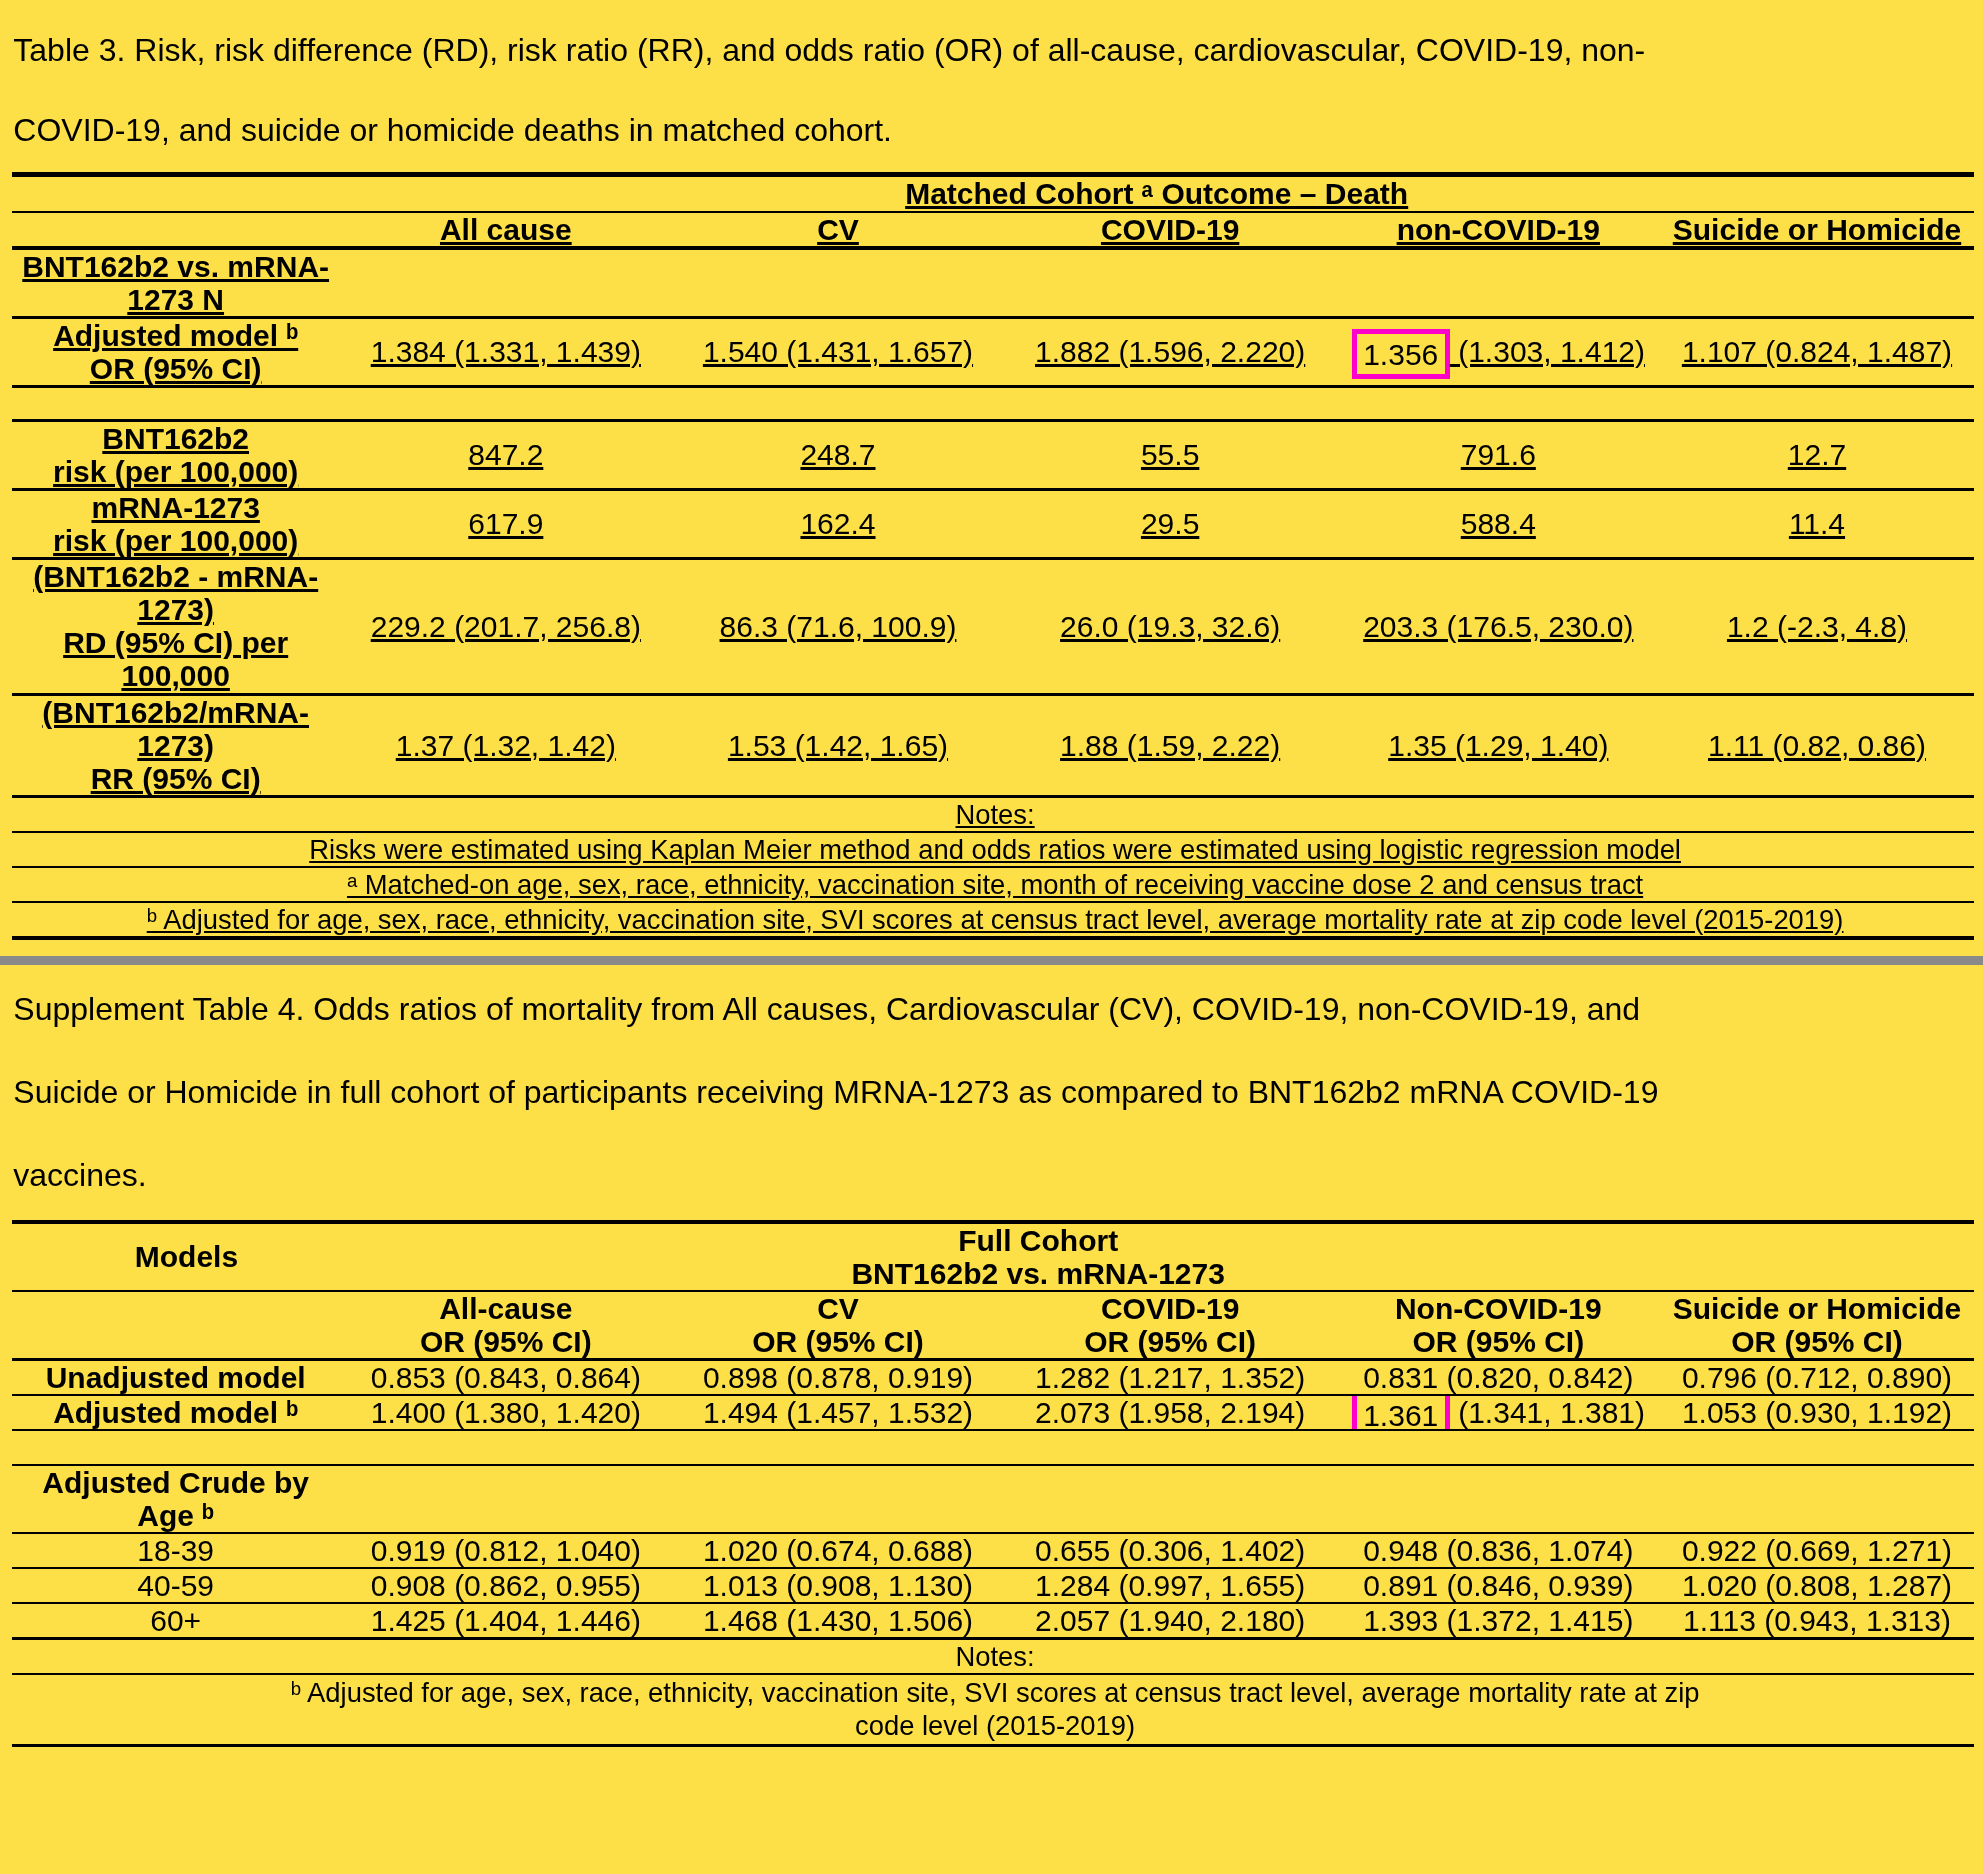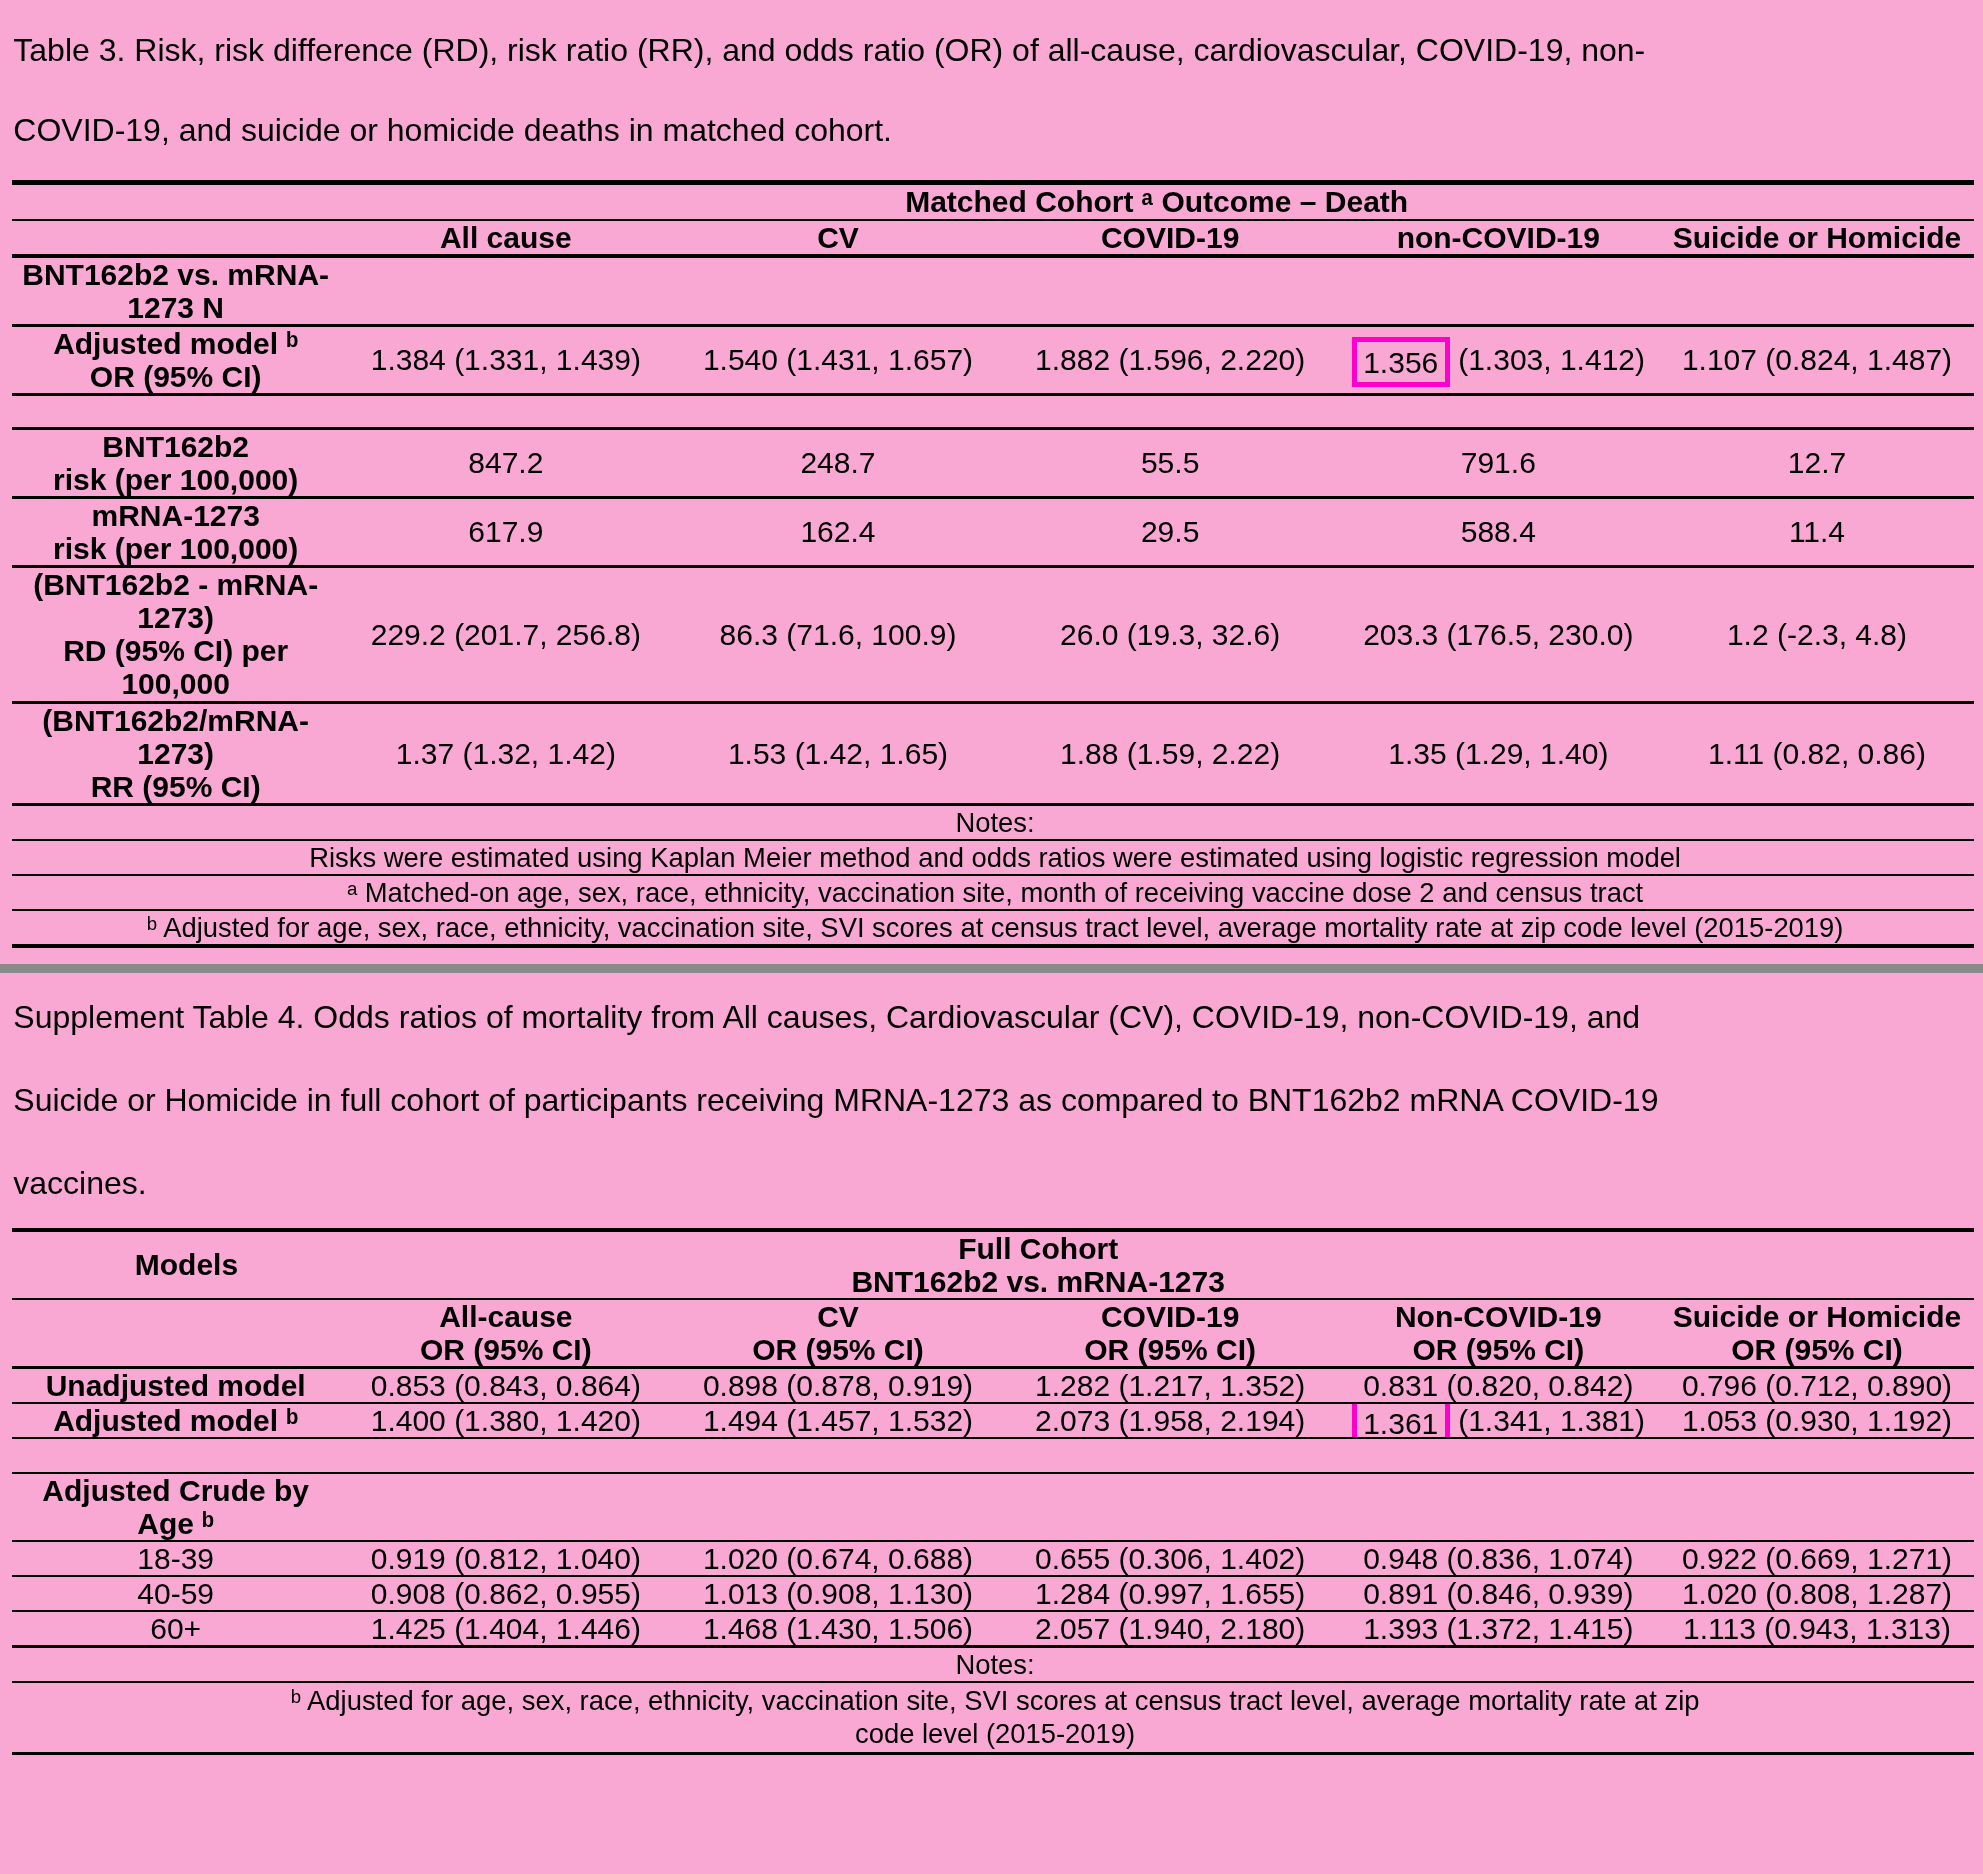--- a/index.html
+++ b/index.html
@@ -1,20 +1,20 @@
 <!DOCTYPE html>
 <html style="--highlight: #ff00cc; --divider: #8a8a8a;font-size:13.3px"><head>
 <meta charset="utf-8">
 <style>
   html, body { margin: 0; padding: 0; background: #ffffff; }
   .page {
     position: relative;
     width: 1984px;
     height: 1875px;
-    background: #f9a8d4;
+    background: #fde047;
     color: #000;
     font-family: "Liberation Sans", "DejaVu Sans", sans-serif;
     overflow: hidden;
   }
   .doc-title {
     font-size: 32px;
     line-height: 80px;
     white-space: pre-line;
     padding: 10px 25px 0 13.3px;
   }
@@ -73,21 +73,21 @@
     padding: 3.3px 6.6px;
     margin: -10.8px 0;
     line-height: 33px;
   }
   .divider {
     width: 1984px;
     height: 9.1px;
     background: var(--divider, #8a8a8a);
     margin-top: 16.6px;
   }
-  .t1 { margin-top: 10px; }
+  .t1 { margin-top: 2px; text-decoration: underline; }
   .t2 { margin-top: 2.5px; }
 </style>
 </head>
 <body>
 
 <div class="page">
 
   <div class="doc-title">Table 3. Risk, risk difference (RD), risk ratio (RR), and odds ratio (OR) of all-cause, cardiovascular, COVID-19, non-
 COVID-19, and suicide or homicide deaths in matched cohort.</div>
 

